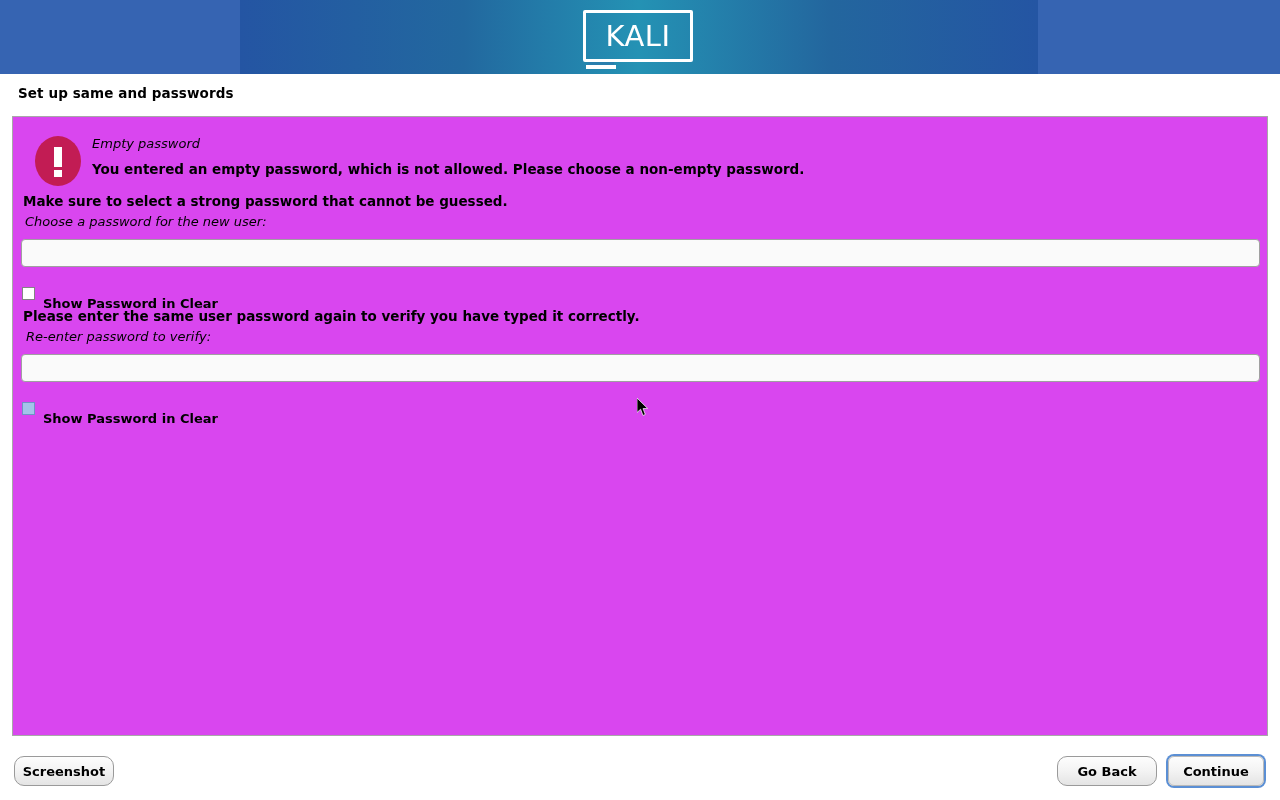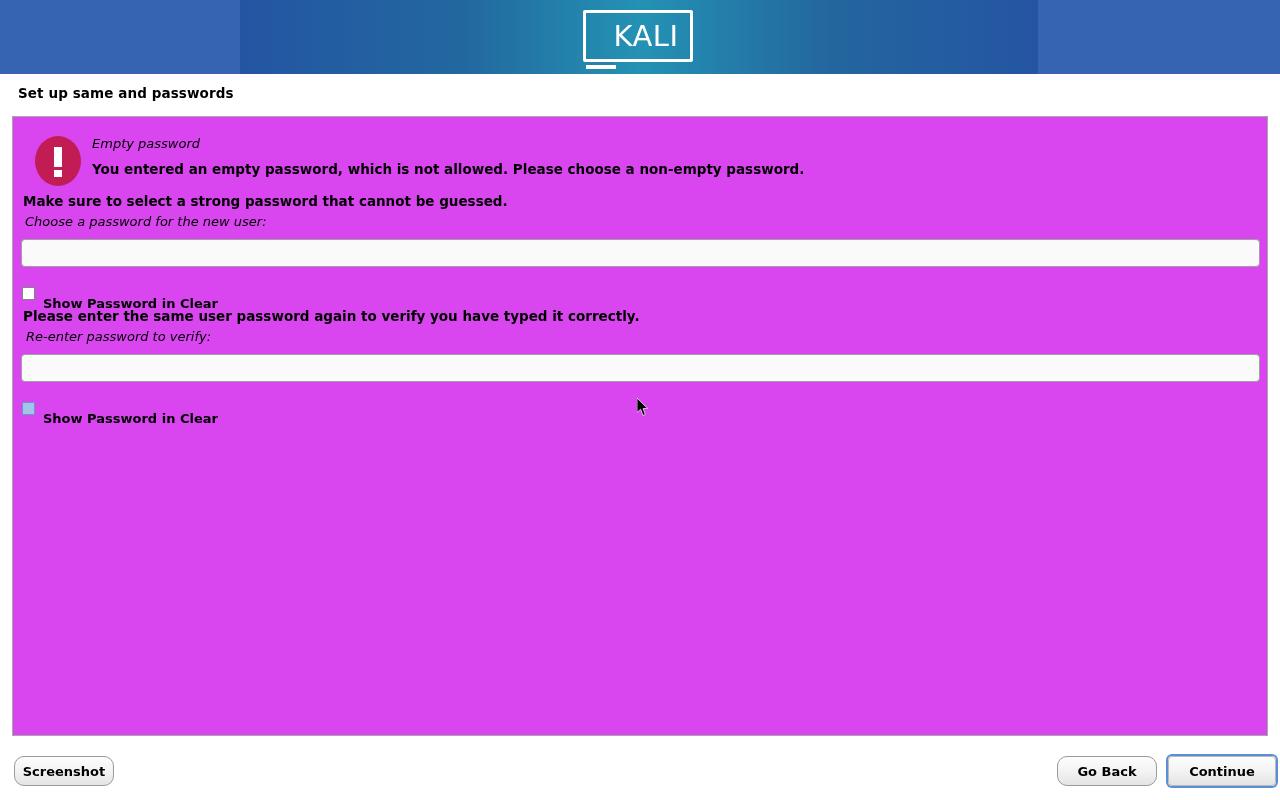--- a/index.html
+++ b/index.html
@@ -66,21 +66,21 @@
   .kali-notch2 {
     position: absolute;
     left: 3px;
     bottom: -3px;
     width: 30px;
     height: 4px;
     background: #ffffff;
   }
   .kali-text {
     position: absolute;
-    left: 8px; top: 0;
+    left: 0; top: 0;
     width: 110px;
     height: 68px;
     line-height: 52px;
     text-align: center;
     color: #ffffff;
     font-family: "DejaVu Sans", "Liberation Sans", sans-serif;
     font-size: 29px;
     letter-spacing: 0.5px;
     font-weight: 400;
   }
@@ -281,19 +281,19 @@
       <span class="cbox highlight"></span>
       <span class="cbox-label">Show Password in Clear</span>
     </div>
 
   </div>
 
   <button class="btn" style="left:14px; top:756px; width:100px;">Screenshot</button>
 
   <button class="btn" style="left:1057px; top:756px; width:100px;">Go Back</button>
 
-  <button class="btn btn-focus" style="left:1168px; top:756px; width:108px;">Continue</button>
+  <button class="btn btn-focus" style="left:1168px; top:756px; width:96px;border-radius:6px;">Continue</button>
 
   <svg class="cursor" viewBox="0 0 12 19">
     <polygon points="0,0 0,14.5 3.6,11.2 6,17.5 8.3,16.4 6.0,10.6 10.6,10.4" fill="#000000" stroke="#ffffff" stroke-width="0.7"></polygon>
   </svg>
 
 </div>
 
 </body></html>

